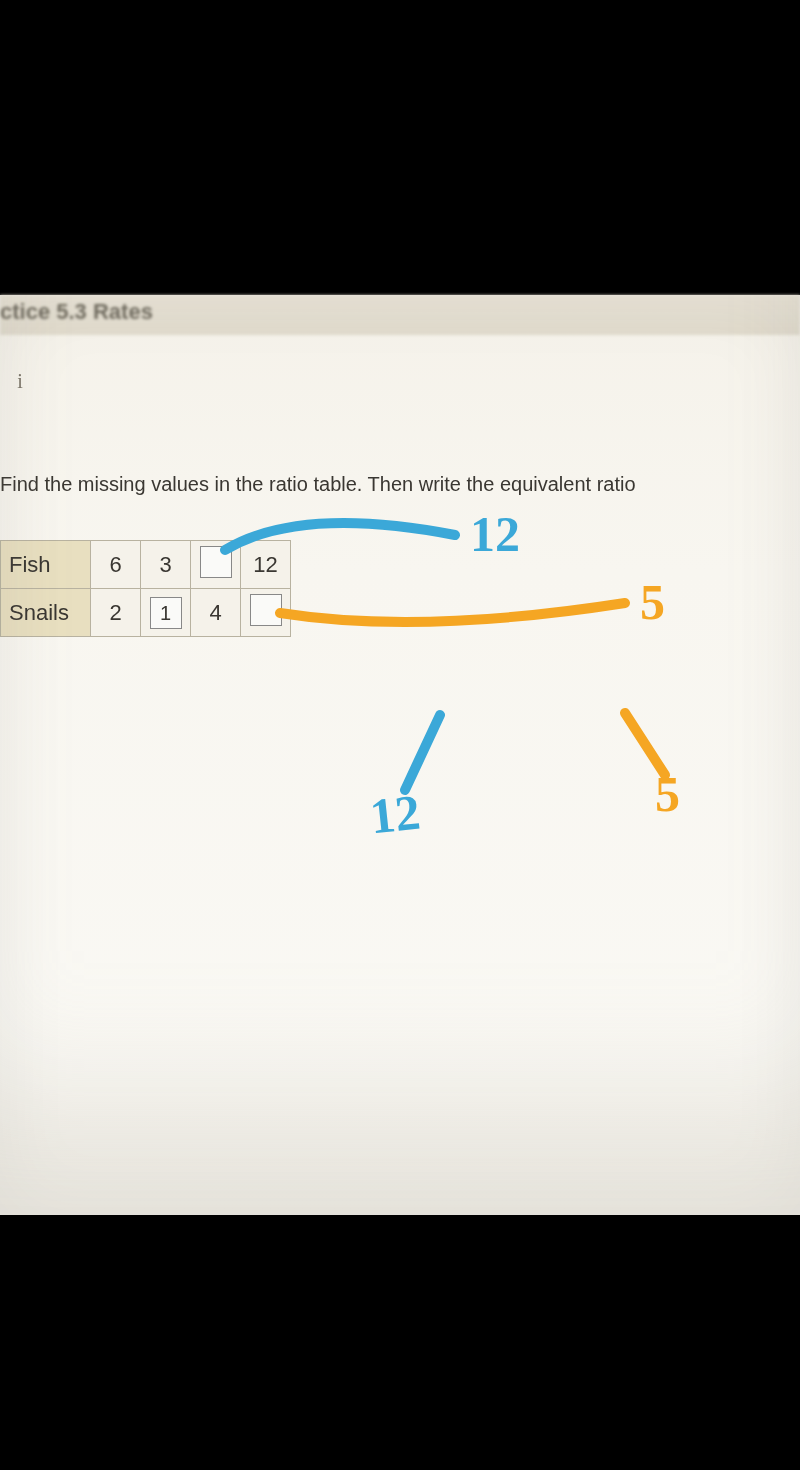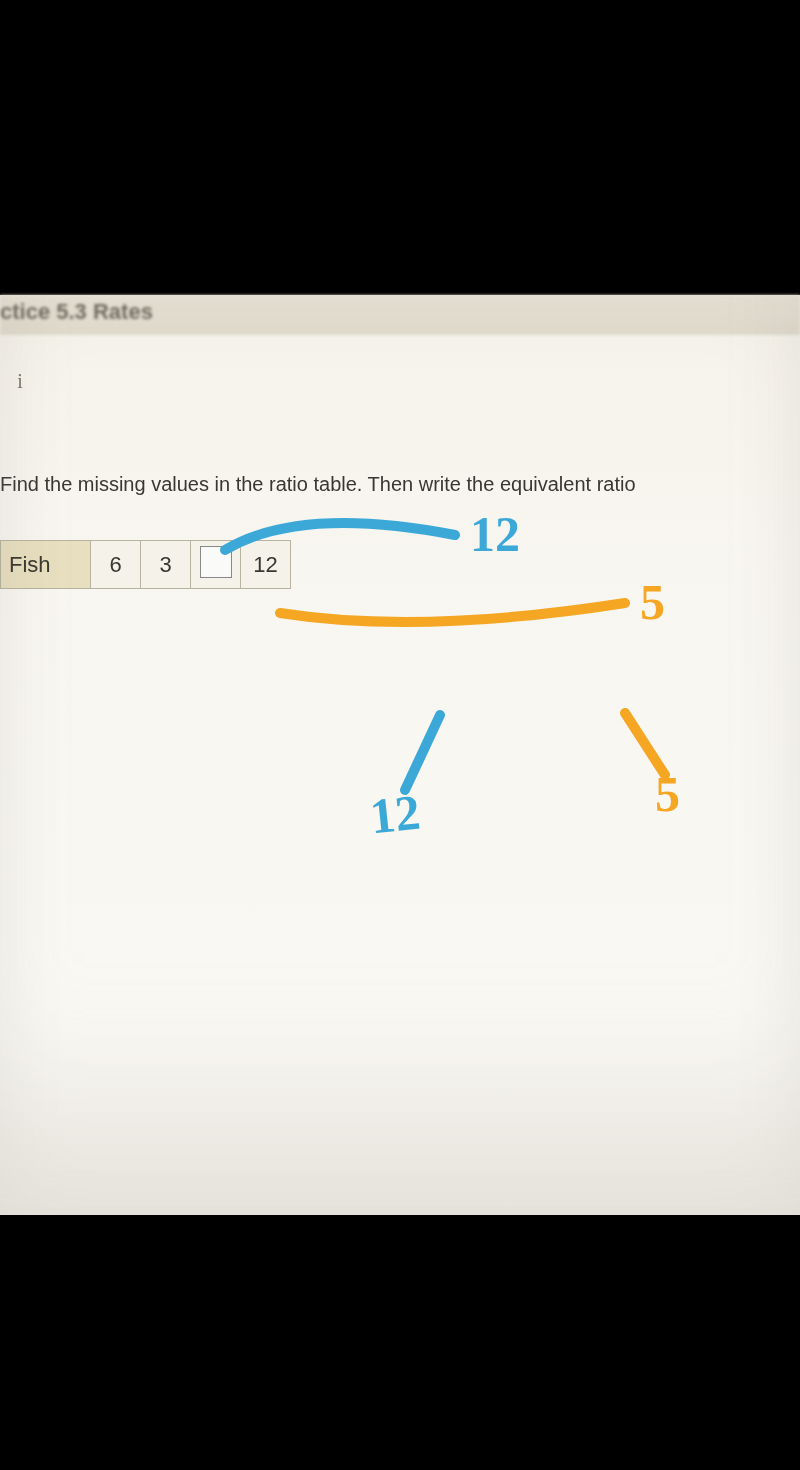--- a/index.html
+++ b/index.html
@@ -142,20 +142,31 @@
     <tbody>
         <tr>
       <td class="label-cell">Fish</td>
       <td class="data-cell">6</td>
       <td class="data-cell">3</td>
       <td class="data-cell">
         <span class="input-box"></span>
       </td>
       <td class="data-cell">12</td>
     </tr>
+    <tr>
+      <td class="label-cell">Snails</td>
+      <td class="data-cell">2</td>
+      <td class="data-cell">
+        <span class="input-box">1</span>
+      </td>
+      <td class="data-cell">4</td>
+      <td class="data-cell">
+        <span class="input-box"></span>
+      </td>
+    </tr>
   </tbody>
     </table>
 
 
   <svg class="overlay" width="800" height="920">
 
     <path d="M 225 255 Q 300 210 455 240" stroke="#3ba8d8" stroke-width="10" fill="none" stroke-linecap="round"></path>
 
     <path d="M 280 318 Q 420 340 625 308" stroke="#f5a623" stroke-width="10" fill="none" stroke-linecap="round"></path>
 

